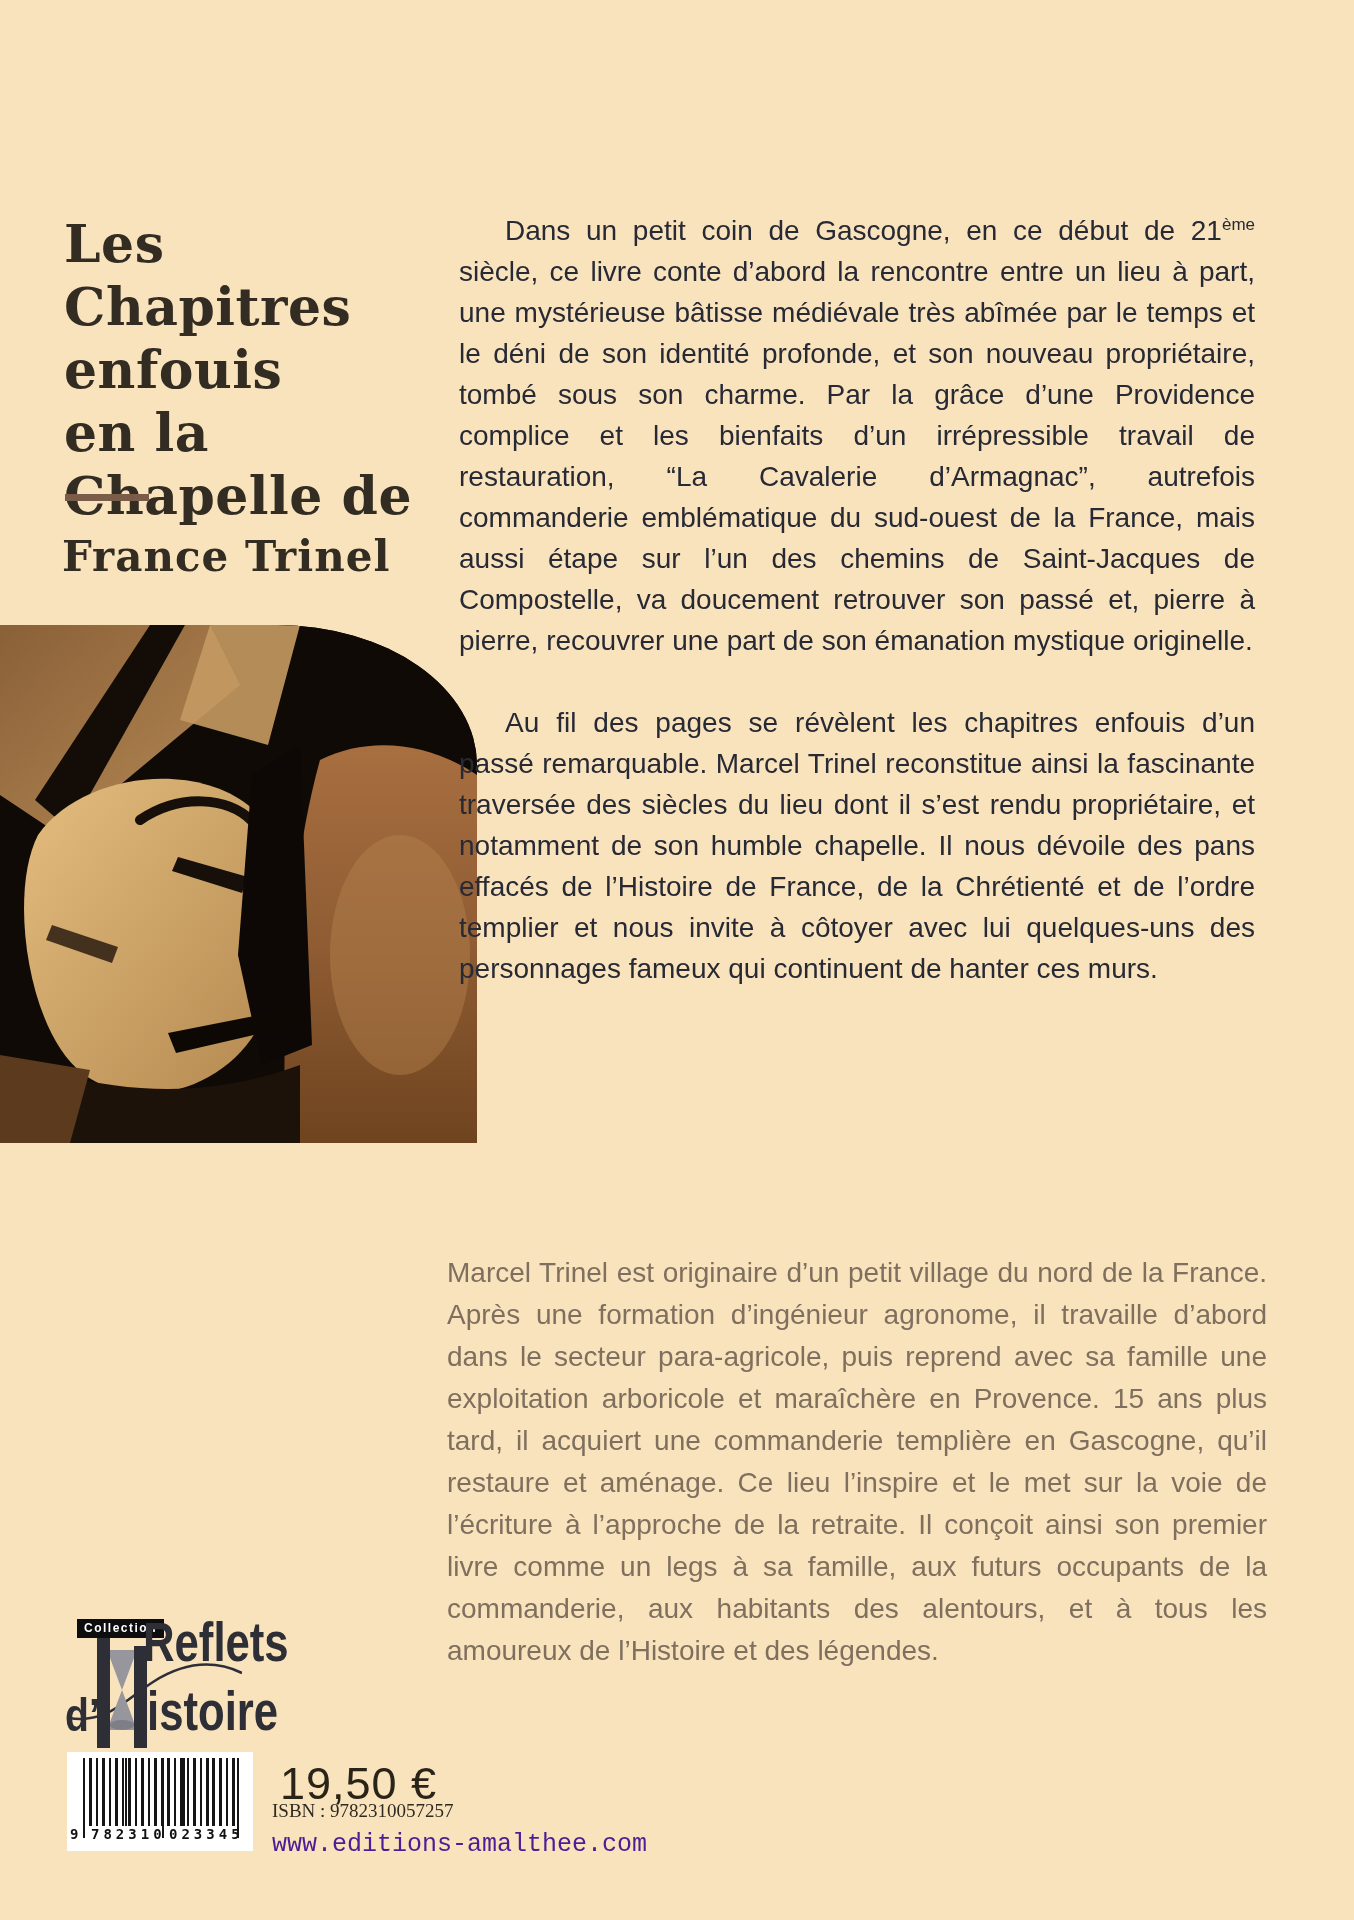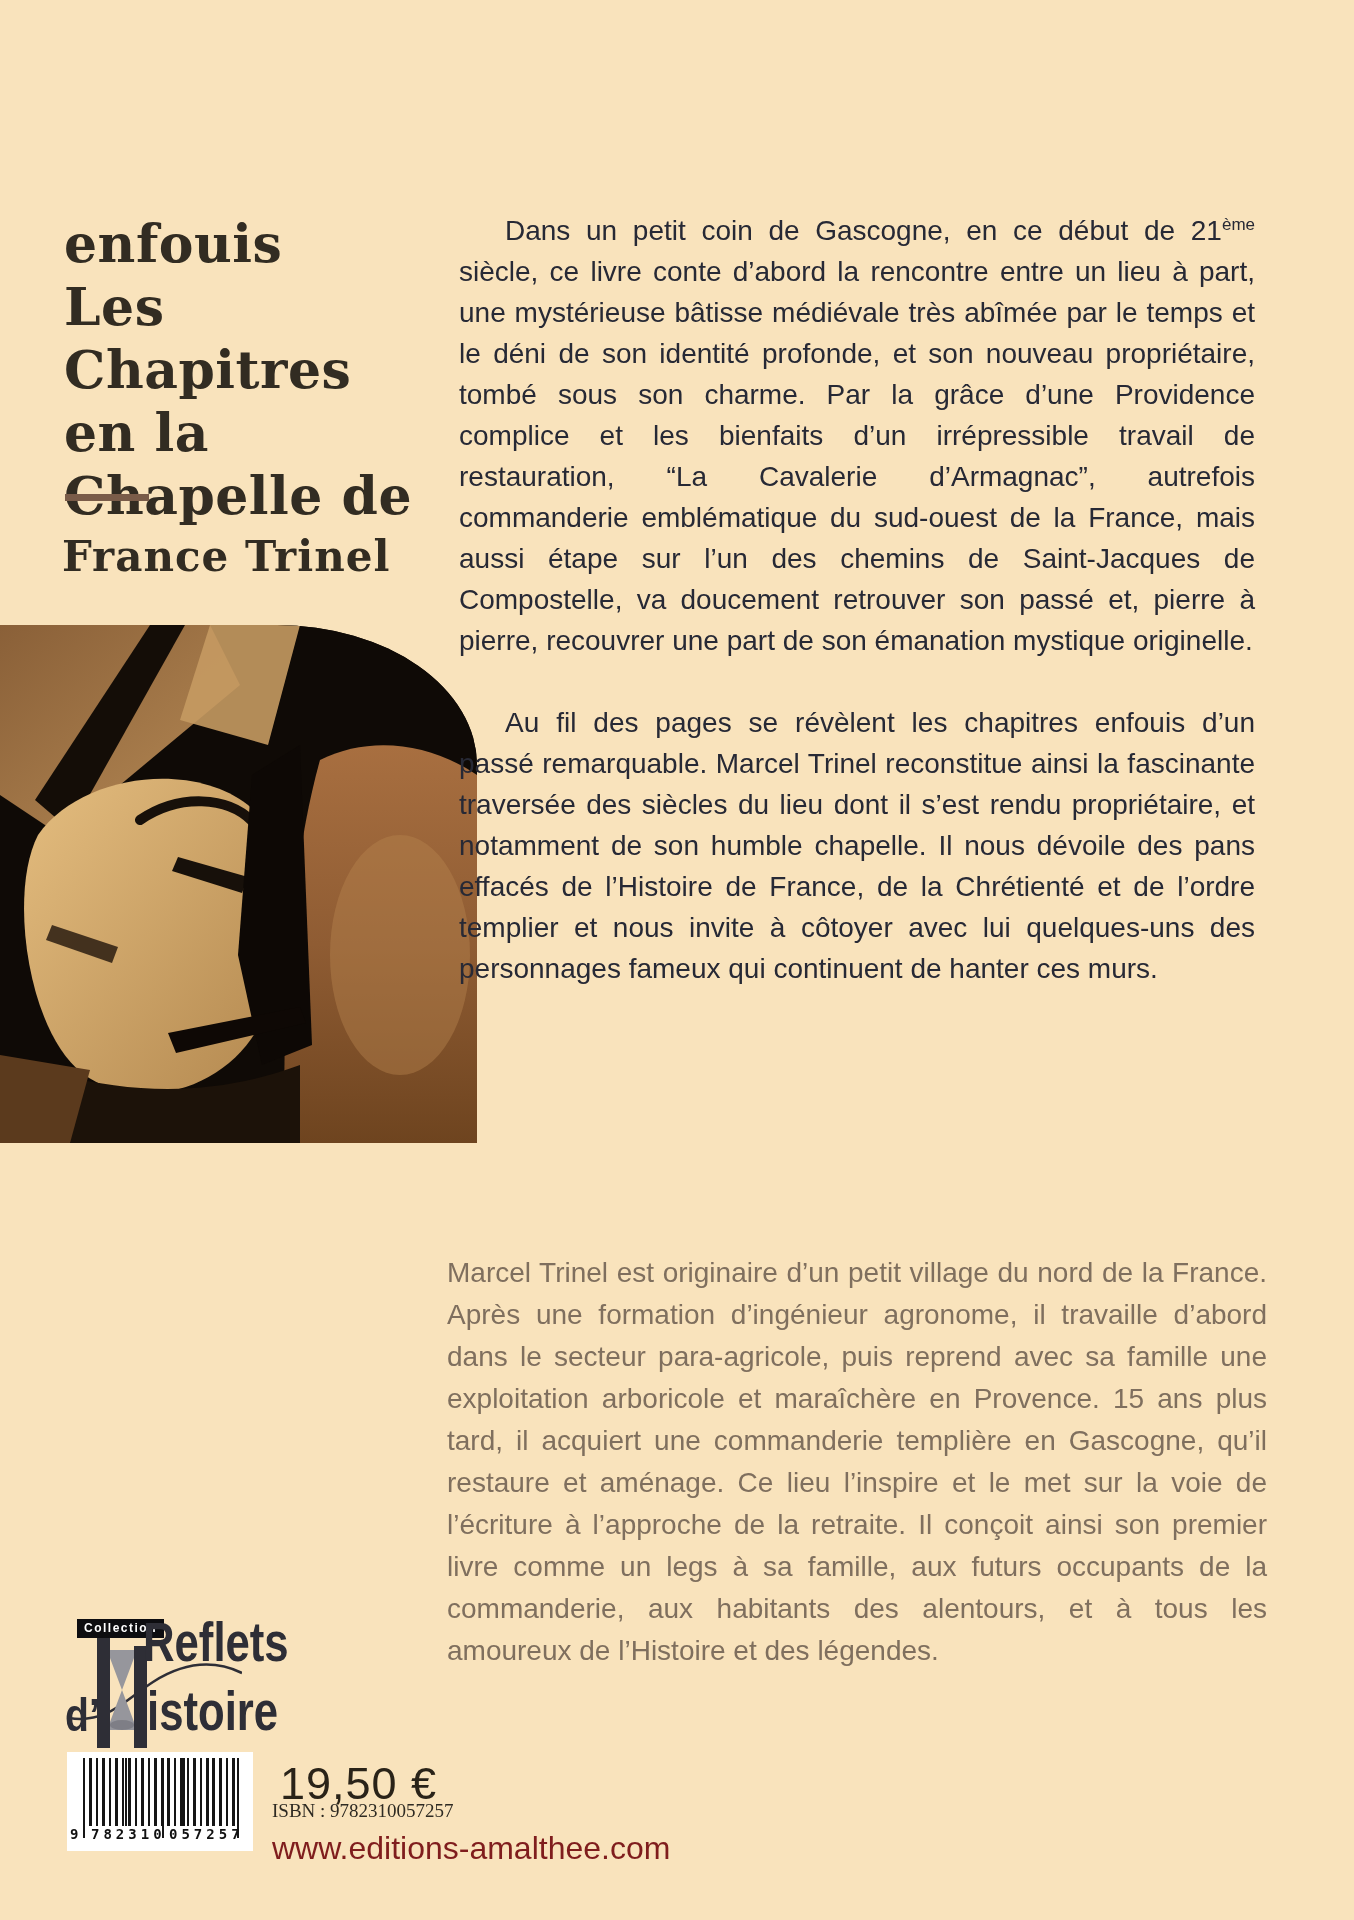--- a/index.html
+++ b/index.html
@@ -75,29 +75,29 @@
   .price{
     position:absolute;left:272px;top:1758px;
     font-size:45px;font-weight:400;color:#2a2318;letter-spacing:1px;margin-left:8px;
   }
   .isbn{
     position:absolute;left:272px;top:1800px;
     font-family:"Liberation Serif",serif;font-size:19px;color:#2e2a22;
   }
   .site{
     position:absolute;left:272px;top:1830px;
-    font-family:Liberation Sans, sans-serif;font-size:32px;color:#7f1d1d;
+    font-family:Liberation Mono, monospace;font-size:25px;color:#4c1d95;
   }
 </style>
 </head>
 <body>
 
 <div class="title">
+  <div>Les Chapitres</div>
   <div>enfouis</div>
-  <div>Les Chapitres</div>
   <div>en la Chapelle de</div>
 </div>
 
 <div class="rule"></div>
 
 <div class="author">France Trinel</div>
 
 <div class="photo">
   <svg viewBox="0 0 477 518" preserveAspectRatio="none">
     <defs>
@@ -155,19 +155,19 @@
 </div>
 
 <div class="barcode">
   <div class="bars"></div>
   <div class="guard g1"></div>
   <div class="guard g2"></div>
   <div class="guard g3"></div>
   <div class="digits">
     <span class="lead">9</span>
     <span class="grp1">782310</span>
-    <span class="grp2">057257</span>
+    <span class="grp2">023345</span>
   </div>
 </div>
 
 <div class="price">19,50 €</div>
 <div class="isbn">ISBN : 9782310057257</div>
 <div class="site">www.editions-amalthee.com</div>
 
 </body></html>

